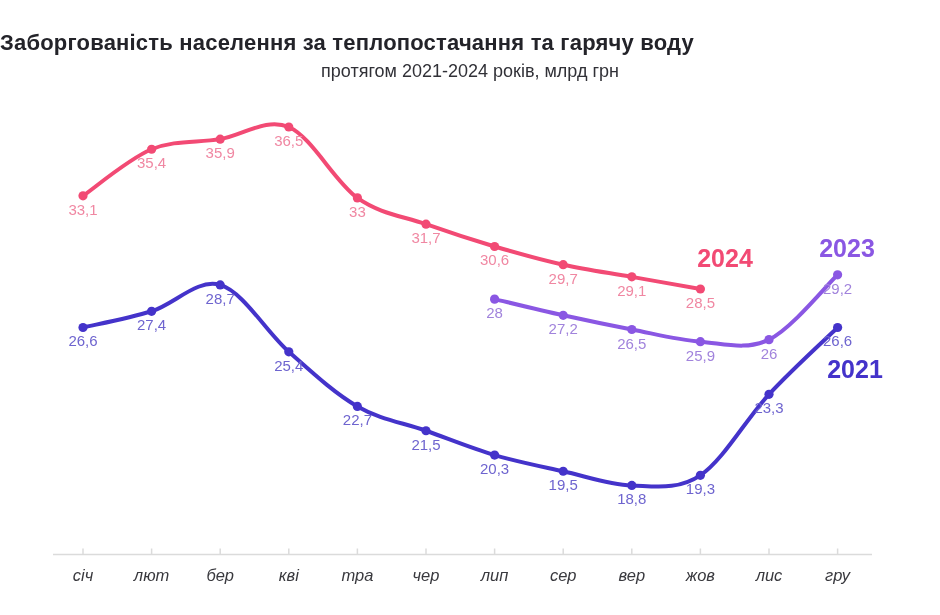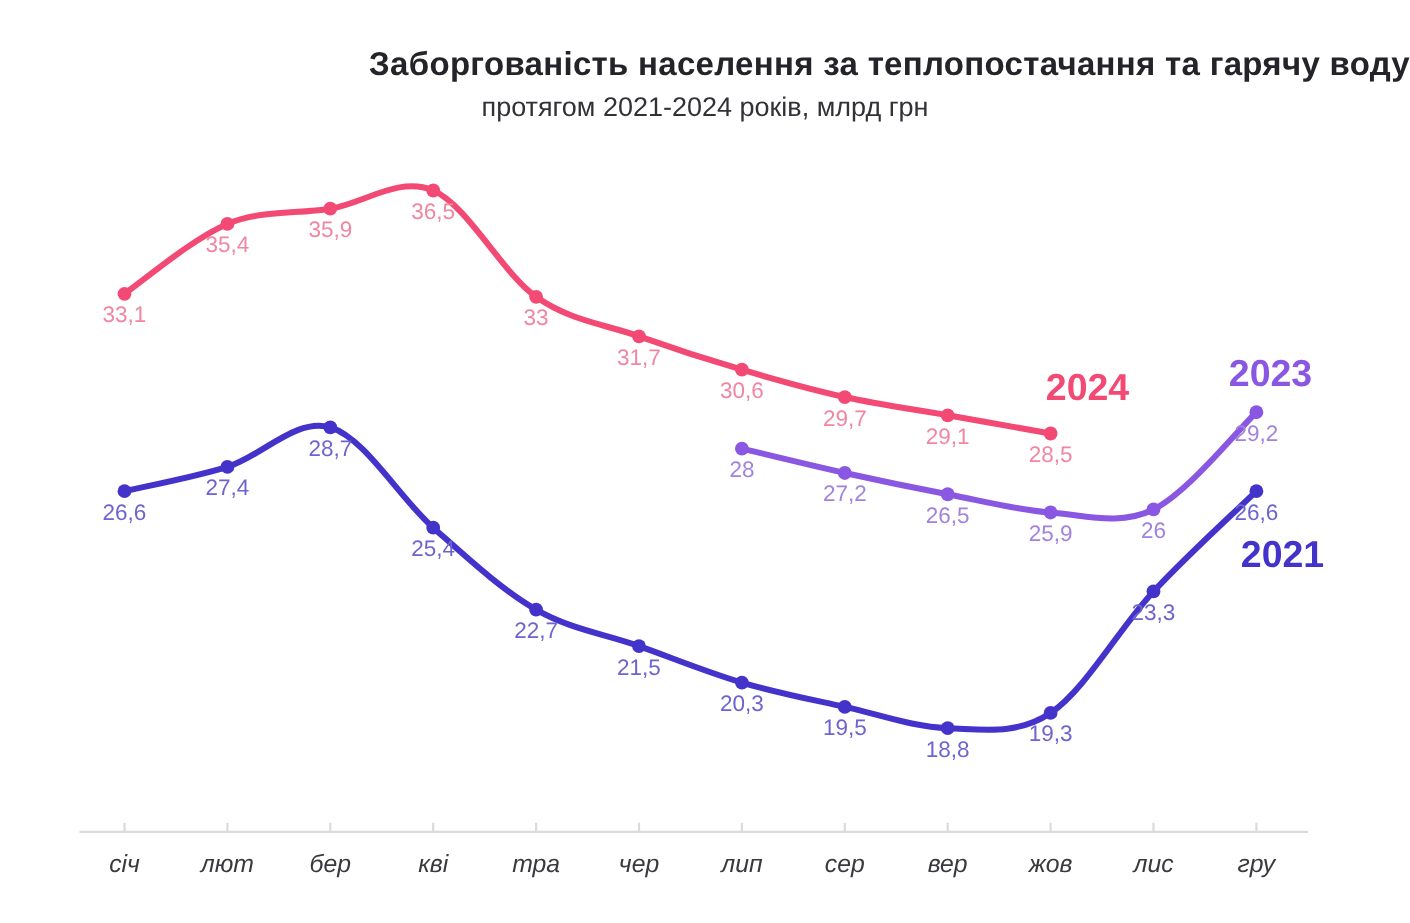--- a/index.html
+++ b/index.html
@@ -3,21 +3,21 @@
 <meta charset="utf-8">
 <style>
   html,body { margin:0; padding:0; background:#ffffff; }
   body {
     width:940px; height:615px; overflow:hidden;
     font-family:"Liberation Sans","DejaVu Sans",sans-serif;
   }
   .stage { position:relative; width:940px; height:615px; background:#ffffff; overflow:hidden; }
   .title {
     position:absolute; top:30px; left:0; width:100%;
-    text-align:right; font-size:22px; font-weight:bold;
+    text-align:left; font-size:22px; font-weight:bold;
     color:#232329; letter-spacing:0.2px;
   }
   .subtitle {
     position:absolute; top:61px; left:0; width:100%;
     text-align:center; font-size:18px; color:#313137;
   }
   .brand {
     position:absolute; left:686px; top:97px;
     display:flex; align-items:center; gap:9px;
   }

